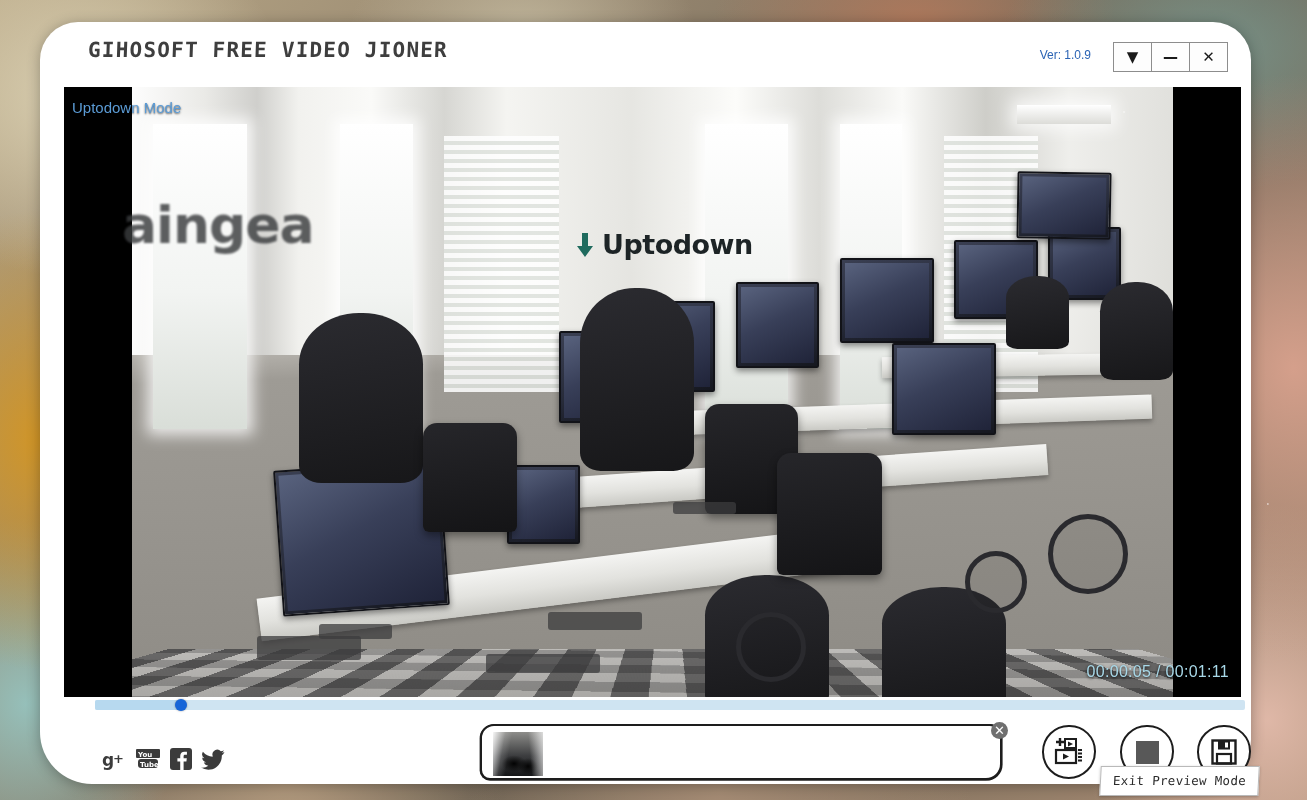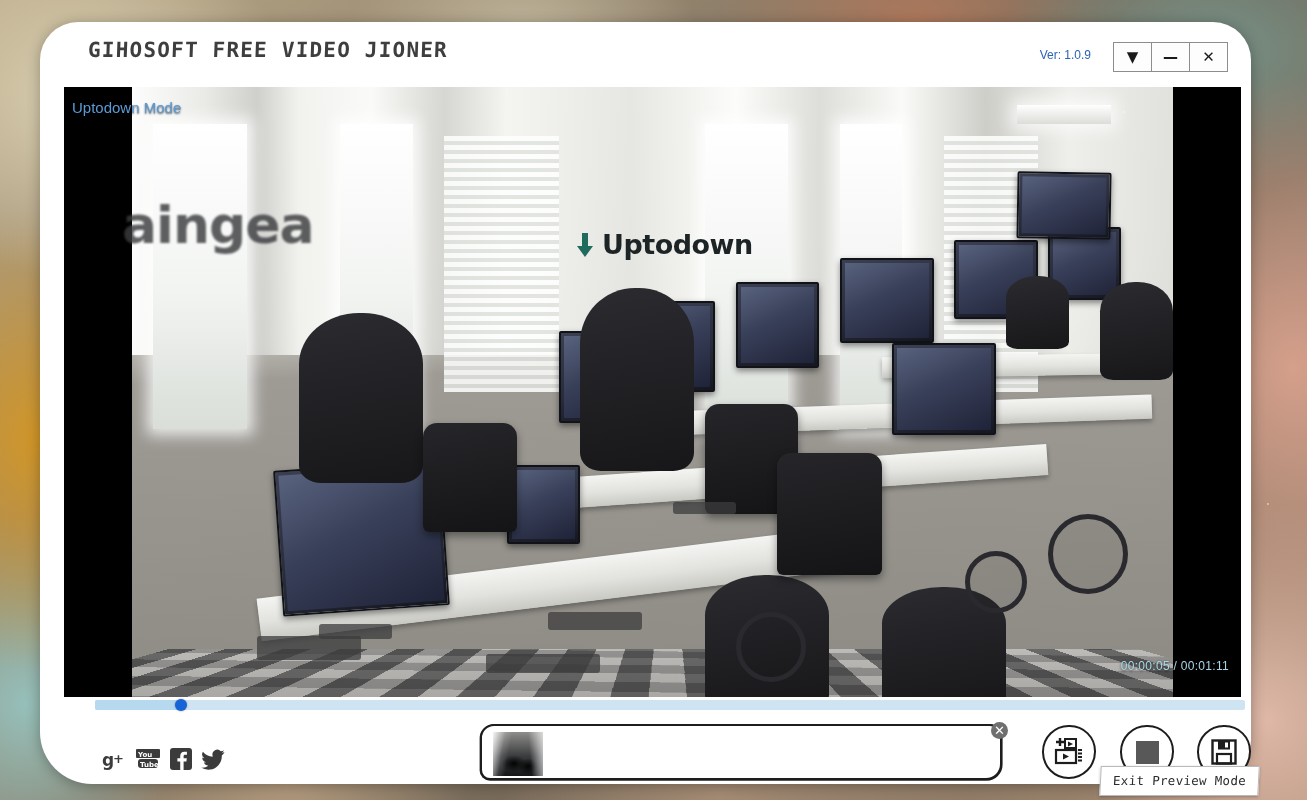--- a/index.html
+++ b/index.html
@@ -222,24 +222,24 @@
     position: absolute;
     left: 8px; top: 12px;
     z-index: 8;
     font-family: "Liberation Sans", sans-serif;
     font-size: 15px;
     color: #5b9bd5;
     text-shadow: 0 1px 2px rgba(0,0,0,.7);
   }
   #time-display {
     position: absolute;
-    right: 12px; bottom: 24px;
+    right: 12px; bottom: 16px;
     z-index: 8;
     font-family: "Liberation Sans", sans-serif;
-    font-size: 12px;
+    font-size: 16px;
     color: #a8d8e8;
     letter-spacing: .3px;
     text-shadow: 0 1px 3px rgba(0,0,0,.9);
   }
 
   
   #seekbar {
     position: absolute;
     left: 55px; top: 678px;
     width: 1150px; height: 10px;

